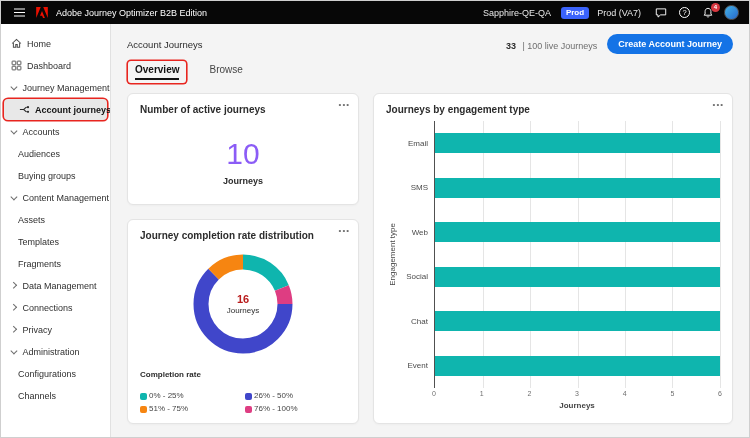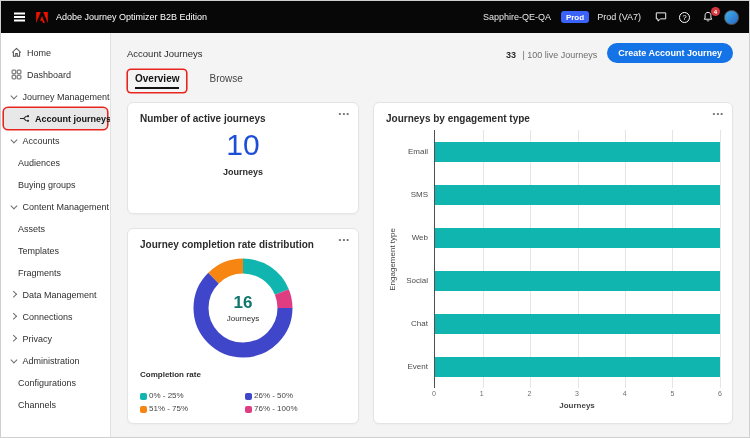--- a/index.html
+++ b/index.html
@@ -4,21 +4,21 @@
 <style>
   :root{
     --accent:#1473e6;
     --annotation:#e8251f;
   }
   *{box-sizing:border-box;margin:0;padding:0;}
   body{font-family:"Liberation Sans","DejaVu Sans",sans-serif;background:#fff;}
   .page{width:750px;height:438px;border:1px solid #cfcfcf;overflow:hidden;display:flex;flex-direction:column;background:#fff;}
 
   
-  .topbar{height:32px;background:#070707;color:#fff;display:flex;align-items:center;justify-content:space-between;padding:0 10px;flex:0 0 auto;}
+  .topbar{height:23px;background:#070707;color:#fff;display:flex;align-items:center;justify-content:space-between;padding:0 10px;flex:0 0 auto;}
   .tb-left,.tb-right{display:flex;align-items:center;gap:8px;}
   .tb-icon{background:none;border:none;color:#fff;display:flex;align-items:center;justify-content:center;cursor:pointer;position:relative;padding:0 2px;}
   .hamburger{width:11px;height:1.4px;background:#fff;box-shadow:0 3.5px 0 #fff,0 -3.5px 0 #fff;display:block;margin:0 1px;}
   .adobe-logo{display:flex;align-items:center;}
   .tb-title{font-size:9px;color:#fff;white-space:nowrap;}
   .tb-org{font-size:9px;color:#e8e8e8;margin-right:2px;cursor:pointer;}
   .tb-badge{font-size:8px;font-weight:bold;background:#3b63fb;color:#fff;border-radius:3px;padding:1.5px 5px;}
   .tb-env{font-size:9px;color:#e8e8e8;margin-right:4px;}
   .help-circle{width:11px;height:11px;border:1px solid #fff;border-radius:50%;font-size:7.5px;display:flex;align-items:center;justify-content:center;color:#fff;}
   .badge{position:absolute;top:-4px;right:-4px;background:#d7373f;color:#fff;font-size:6px;min-width:9px;height:9px;border-radius:5px;display:flex;align-items:center;justify-content:center;padding:0 1px;font-weight:bold;}
@@ -51,28 +51,28 @@
   .tab.active .tab-inner{border-bottom-color:#131313;}
   .tab.annotated{box-shadow:0 0 0 1.6px var(--annotation);}
 
   .cards{flex:1;display:flex;gap:14px;margin-top:9px;min-height:0;}
   .col-left{width:232px;display:flex;flex-direction:column;gap:14px;flex:0 0 auto;}
   .col-right{flex:1;min-width:0;border-radius:27px;}
   .card{background:#fff;border:1px solid #e4e4e4;border-radius:6px;padding:10px 12px;position:relative;box-shadow:0 1px 2px rgba(0,0,0,0.03);}
   .card-title{font-size:10px;font-weight:bold;color:#2c2c2c;}
   .card-menu{position:absolute;top:6px;right:8px;background:none;border:none;color:#6e6e6e;font-size:8px;letter-spacing:1px;cursor:pointer;font-family:inherit;}
   .card-active{height:112px;display:flex;flex-direction:column;}
-  .big-number{font-size:30px;font-weight:400;color:#1d4ed8;text-align:center;margin-top:6px;line-height:1;}
+  .big-number{font-size:30px;font-weight:400;color:#8b5cf6;text-align:center;margin-top:24px;line-height:1;}
   .big-unit{font-size:9px;font-weight:bold;color:#2c2c2c;text-align:center;margin-top:7px;}
 
   .card-donut{flex:1;display:flex;flex-direction:column;min-height:0;}
   .donut-wrap{flex:1;display:flex;align-items:center;justify-content:center;position:relative;min-height:0;}
   .donut-box{position:relative;width:112px;height:112px;}
   .donut-center{position:absolute;inset:0;display:flex;flex-direction:column;align-items:center;justify-content:center;pointer-events:none;}
-  .donut-value{font-size:17px;font-weight:bold;color:#0f766e;}
+  .donut-value{font-size:11px;font-weight:bold;color:#b91c1c;}
   .donut-unit{font-size:8px;color:#2c2c2c;margin-top:1px;}
   .legend{margin-top:4px;}
   .legend-title{font-size:8px;font-weight:bold;color:#2c2c2c;margin-bottom:12px;}
   .legend-grid{display:grid;grid-template-columns:1fr 1fr;row-gap:4px;column-gap:4px;}
   .legend-item{display:flex;align-items:flex-end;gap:2px;font-size:8px;color:#464646;}
   .swatch{width:7px;height:7px;border-radius:2px;flex:0 0 auto;}
 
   .card-bars{height:100%;display:flex;flex-direction:column;}
   .chart-grid{flex:1;display:grid;grid-template-columns:12px 36px 1fr;grid-template-rows:1fr 13px 12px;margin-top:6px;min-height:0;}
   .ylabel{grid-column:1;grid-row:1;writing-mode:vertical-rl;transform:rotate(180deg);font-size:8px;color:#464646;align-self:center;justify-self:center;}

